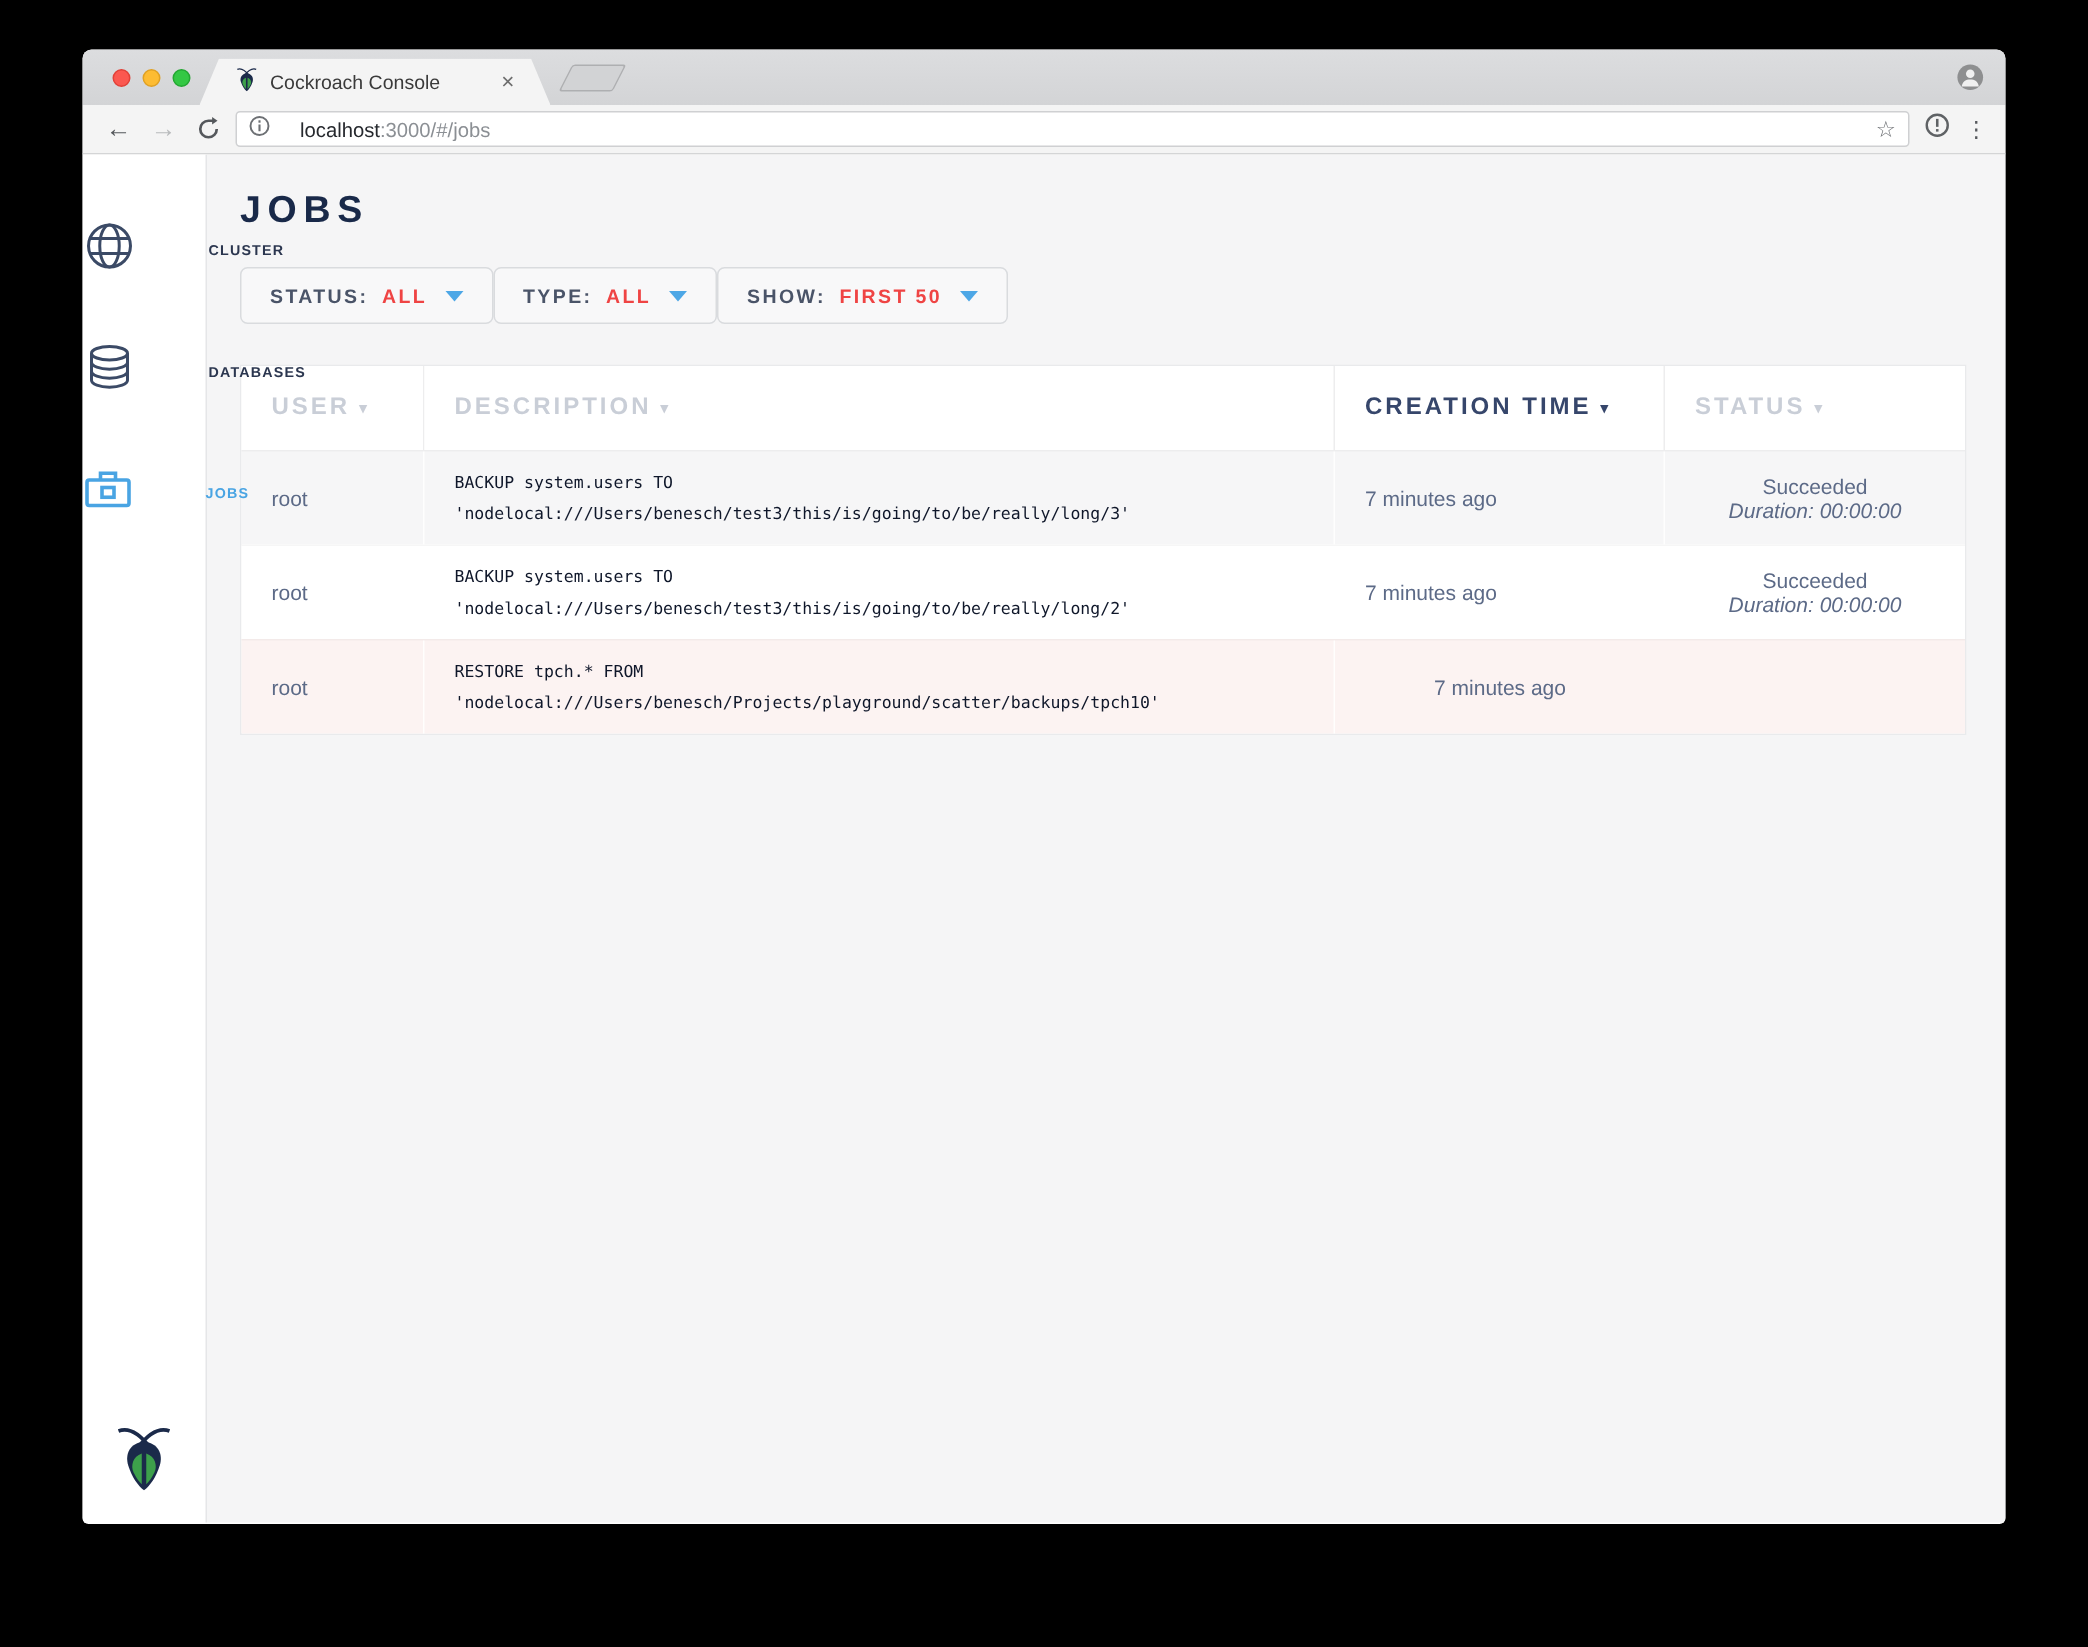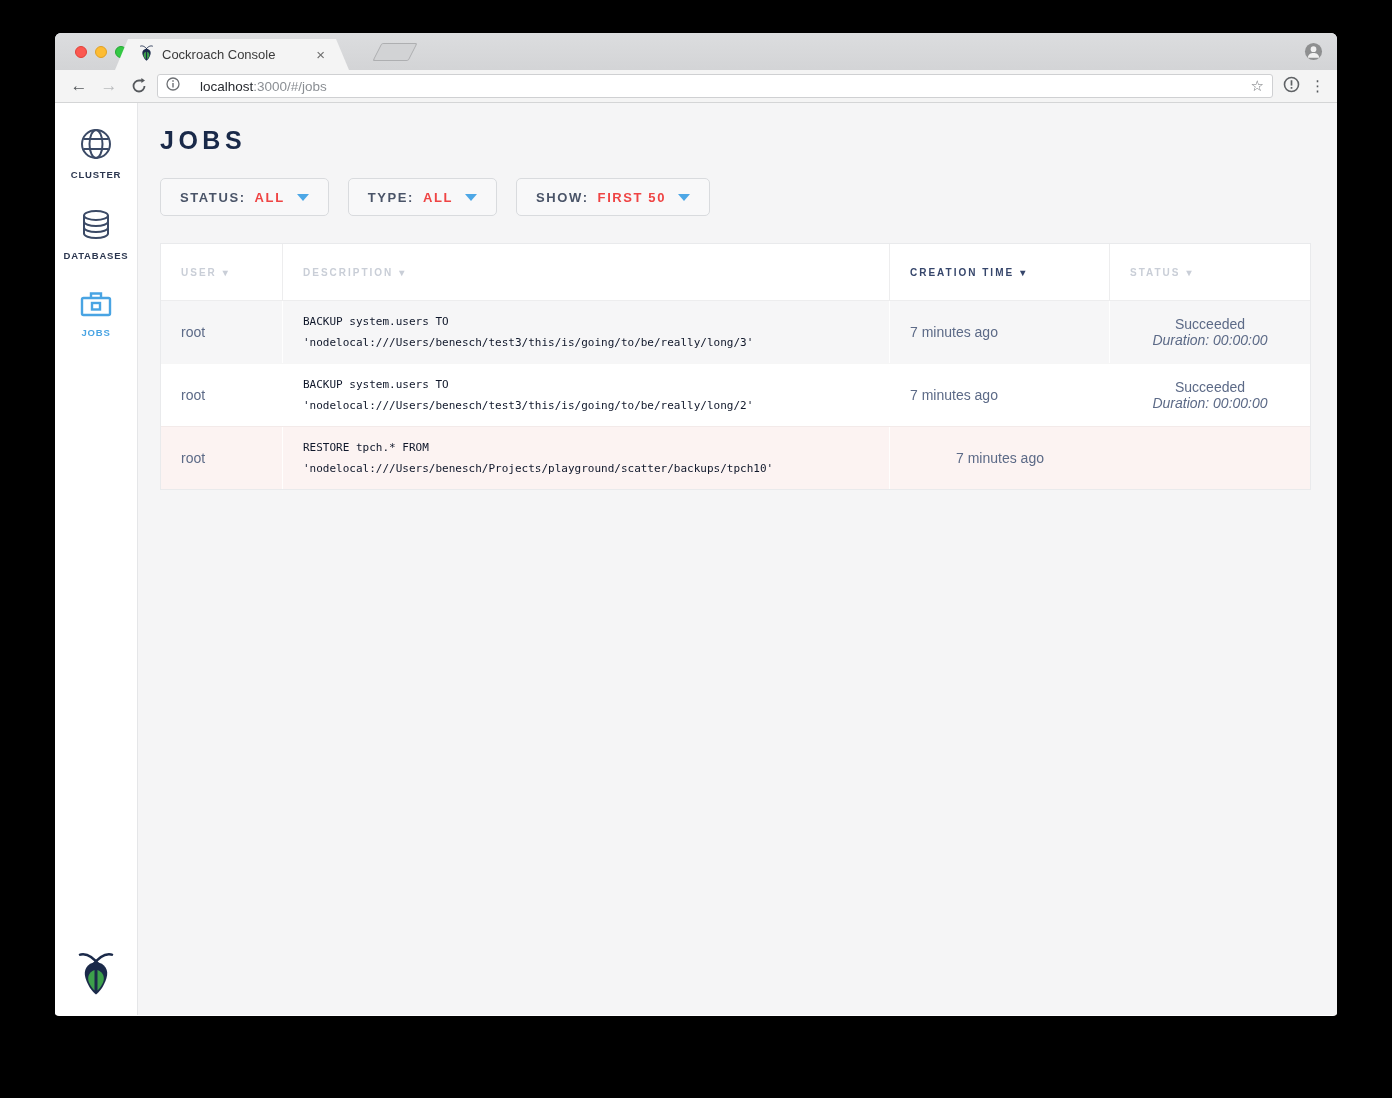--- a/index.html
+++ b/index.html
@@ -9,21 +9,21 @@
             border-radius:6px 6px 4px 4px; overflow:hidden; background:#fff; }
 
   
   .tabstrip { position:relative; height:37px; background:linear-gradient(#dcdddf,#d3d4d6); }
   .lights { position:absolute; left:20px; top:13px; display:flex; gap:8px; }
   .light { width:12px; height:12px; border-radius:50%; }
   .light.red   { background:#fb5850; border:0.5px solid #e14138; }
   .light.yellow{ background:#fdbc33; border:0.5px solid #e0a124; }
   .light.green { background:#34c844; border:0.5px solid #24a732; }
 
-  .tab { position:absolute; left:60px; top:6px; width:234px; height:31px; background:#f4f4f4;
+  .tab { position:absolute; left:78px; top:6px; width:234px; height:31px; background:#f4f4f4;
          clip-path:polygon(0 100%, 13px 0, calc(100% - 13px) 0, 100% 100%);
          display:flex; align-items:center; padding:0 24px; }
   .tab-title { font-size:13px; color:#3a3a3a; margin-left:8px; flex:1; white-space:nowrap; overflow:hidden; }
   .tab-close { font-size:15px; color:#6e6e6e; line-height:1; cursor:default; }
   .newtab { position:absolute; left:322px; top:10px; width:36px; height:18px; background:#d2d3d5;
             border:1px solid #aeafb1; transform:skewX(-27deg); border-radius:2px; }
   .profile-btn { position:absolute; right:14px; top:9px; }
 
   .toolbar { height:33px; background:#f4f4f4; border-bottom:1px solid #d4d5d6;
              display:flex; align-items:center; padding:0 12px; gap:6px; }
@@ -33,42 +33,42 @@
             display:flex; align-items:center; padding:0 8px; gap:20px; }
   .url-text { font-size:13.5px; flex:1; white-space:nowrap; overflow:hidden; }
   .url-host { color:#26292e; } .url-rest { color:#8b8f94; }
   .star-icon { font-size:15px; color:#6f7276; }
   .toolbar-right { display:flex; align-items:center; gap:10px; padding-left:4px; }
   .dots-icon { font-size:15px; color:#55585c; letter-spacing:0; }
 
   
   .app { display:flex; height:912px; }
   .sidebar { width:83px; background:#fff; border-right:1px solid #e5e6e8; position:relative; padding-top:17px; }
-  .nav-item { height:81px; display:flex; flex-direction:column; align-items:center; padding-top:6px; cursor:pointer; }
+  .nav-item { height:81px; display:flex; flex-direction:row; align-items:center; padding-top:6px; cursor:pointer;gap:48px; }
   .nav-label { margin-top:7px; font-size:9.5px; font-weight:bold; letter-spacing:0.8px; color:#2b364f; }
   .nav-item.active .nav-label { color:#49a4e3; }
   .nav-icon svg { display:block; }
   .sidebar-logo { position:absolute; bottom:16px; left:50%; transform:translateX(-50%); }
 
   .main { flex:1; background:#f5f5f6; padding-left:22px; overflow:hidden; }
   .page-title { margin-top:23px; font-size:25px; font-weight:bold; letter-spacing:4.5px; color:#192949; }
 
-  .filters { margin-top:23px; display:flex; gap:19px; }
+  .filters { margin-top:23px; display:flex; }
   .filter-btn { height:38px; border:1px solid #d9dbde; border-radius:5px; background:#f8f8f9;
                 display:flex; align-items:center; padding:0 19px; gap:9px; cursor:pointer; }
   .filter-label { font-size:13px; font-weight:bold; letter-spacing:1.6px; color:#4a5468; }
   .filter-value { font-size:13px; font-weight:bold; letter-spacing:1.6px; color:#ef4444; }
   .caret-down { width:0; height:0; border-left:6px solid transparent; border-right:6px solid transparent;
                 border-top:7px solid #4da7e6; margin-left:3px; }
 
   
   .jobs-table { margin-top:27px; width:1151px; border:1px solid #e9eaec; background:#fff; }
   .thead, .trow { display:grid; grid-template-columns:122px 607px 220px 200px; }
   .th { height:56px; display:flex; align-items:center; padding:0 20px;
-        font-size:10px; font-weight:bold; letter-spacing:2px; color:#c9ced7;
+        font-size:16px; font-weight:bold; letter-spacing:2px; color:#c9ced7;
         border-right:1px solid #ededee; background:#fff; }
   .th:last-child { border-right:none; }
   .th.sorted { color:#36466b; }
   .sort-arrow::after { content:"▾"; font-size:10px; margin-left:6px; }
   .trow { border-top:1px solid rgba(0,0,0,0.035); }
   .trow.shaded { background:#f6f6f7; }
   .trow.plain  { background:#ffffff; }
   .trow.failed { background:#fcf3f2; }
   .td { padding:10px 20px; display:flex; flex-direction:column; justify-content:center;
         border-right:1px solid rgba(255,255,255,0.85); min-height:62px; }

